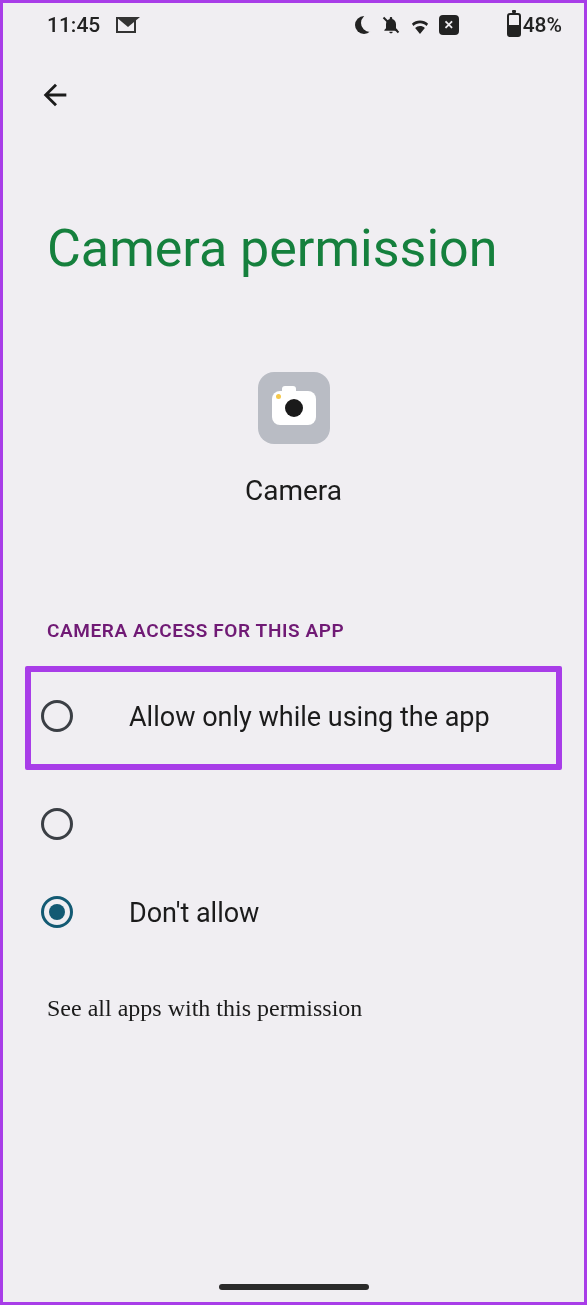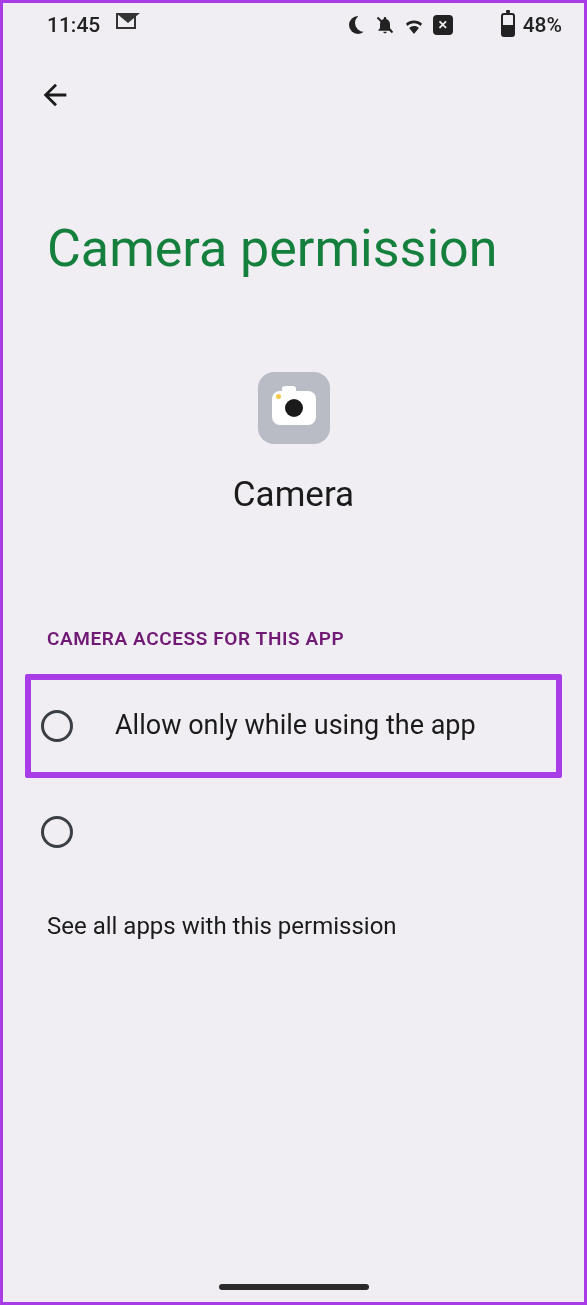--- a/index.html
+++ b/index.html
@@ -13,21 +13,21 @@
   }
   .status-bar {
     display: flex;
     justify-content: space-between;
     align-items: center;
     padding: 10px 22px 6px 44px;
     font-size: 21px;
     font-weight: 500;
     color: #222;
   }
-  .status-left { display: flex; gap: 16px; }
+  .status-left { display: flex; align-items: center; gap: 16px; }
   .status-right { display: flex; align-items: center; gap: 8px; }
   .gmail-icon {
     width: 20px; height: 16px;
     border: 2px solid #333;
     position: relative;
     display: inline-block;
   }
   .gmail-icon::after {
     content: "";
     position: absolute;
@@ -52,21 +52,21 @@
     display: inline-flex;
     align-items: center;
     justify-content: center;
     color: #f0eef2;
     font-size: 12px;
     font-weight: 700;
   }
   .battery {
     display: inline-flex;
     align-items: center;
-    gap: 8px;
+    gap: 2px;
     padding-left: 40px;
   }
   .battery-body {
     width: 14px; height: 24px;
     border: 2px solid #222;
     border-radius: 3px;
     position: relative;
     display: flex;
     align-items: flex-end;
   }
@@ -138,43 +138,42 @@
     border-radius: 50%;
   }
   .camera-flash {
     position: absolute;
     top: 3px; left: 4px;
     width: 5px; height: 5px;
     background: #f5c84b;
     border-radius: 50%;
   }
   .app-name {
-    font-size: 35px;
+    font-size: 28px;
     font-weight: 400;
     margin-top: 30px;
     color: #1b1b1b;
   }
 
   .section-header {
     font-size: 19px;
     font-weight: 600;
     letter-spacing: 0.6px;
     color: #701a75;
     padding: 0 44px;
     margin-top: 112px;
   }
 
   .options {
     margin-top: 24px;
     padding: 0 28px;
   }
   .option {
     display: flex;
-    align-items: center;
-    gap: 42px;
+    gap: 56px;
     padding: 28px 18px 28px 10px;
     cursor: pointer;
   }
   .option.highlight {
     border: 6px solid #a83de8;
     border-radius: 2px;
     padding: 28px 18px 28px 10px;
     margin: 0 -6px 10px -6px;
   }
   .radio {
@@ -200,20 +199,21 @@
     line-height: 1.3;
     color: #1b1b1b;
   }
 
   .footer-link {
     padding: 30px 44px;
     font-size: 24px;
     color: #1b1b1b;
     cursor: pointer;
     margin-top: 6px;
+    font-family: Liberation Serif, serif;
   }
 
   .nav-handle {
     position: absolute;
     bottom: 12px;
     left: 50%;
     transform: translateX(-50%);
     width: 150px; height: 6px;
     background: #2a2a2a;
     border-radius: 4px;
@@ -271,17 +271,21 @@
 <div class="section-header">CAMERA ACCESS FOR THIS APP</div>
 
 <div class="options">
   <div class="option highlight">
     <span class="radio"></span>
     <span class="option-label">Allow only while using the app</span>
   </div>
   <div class="option">
     <span class="radio"></span>
   </div>
+  <div class="option">
+    <span class="radio selected"></span>
+    <span class="option-label">Don't allow</span>
+  </div>
 </div>
 
 <div class="footer-link">See all apps with this permission</div>
 
 <div class="nav-handle"></div>
 
 </body></html>

